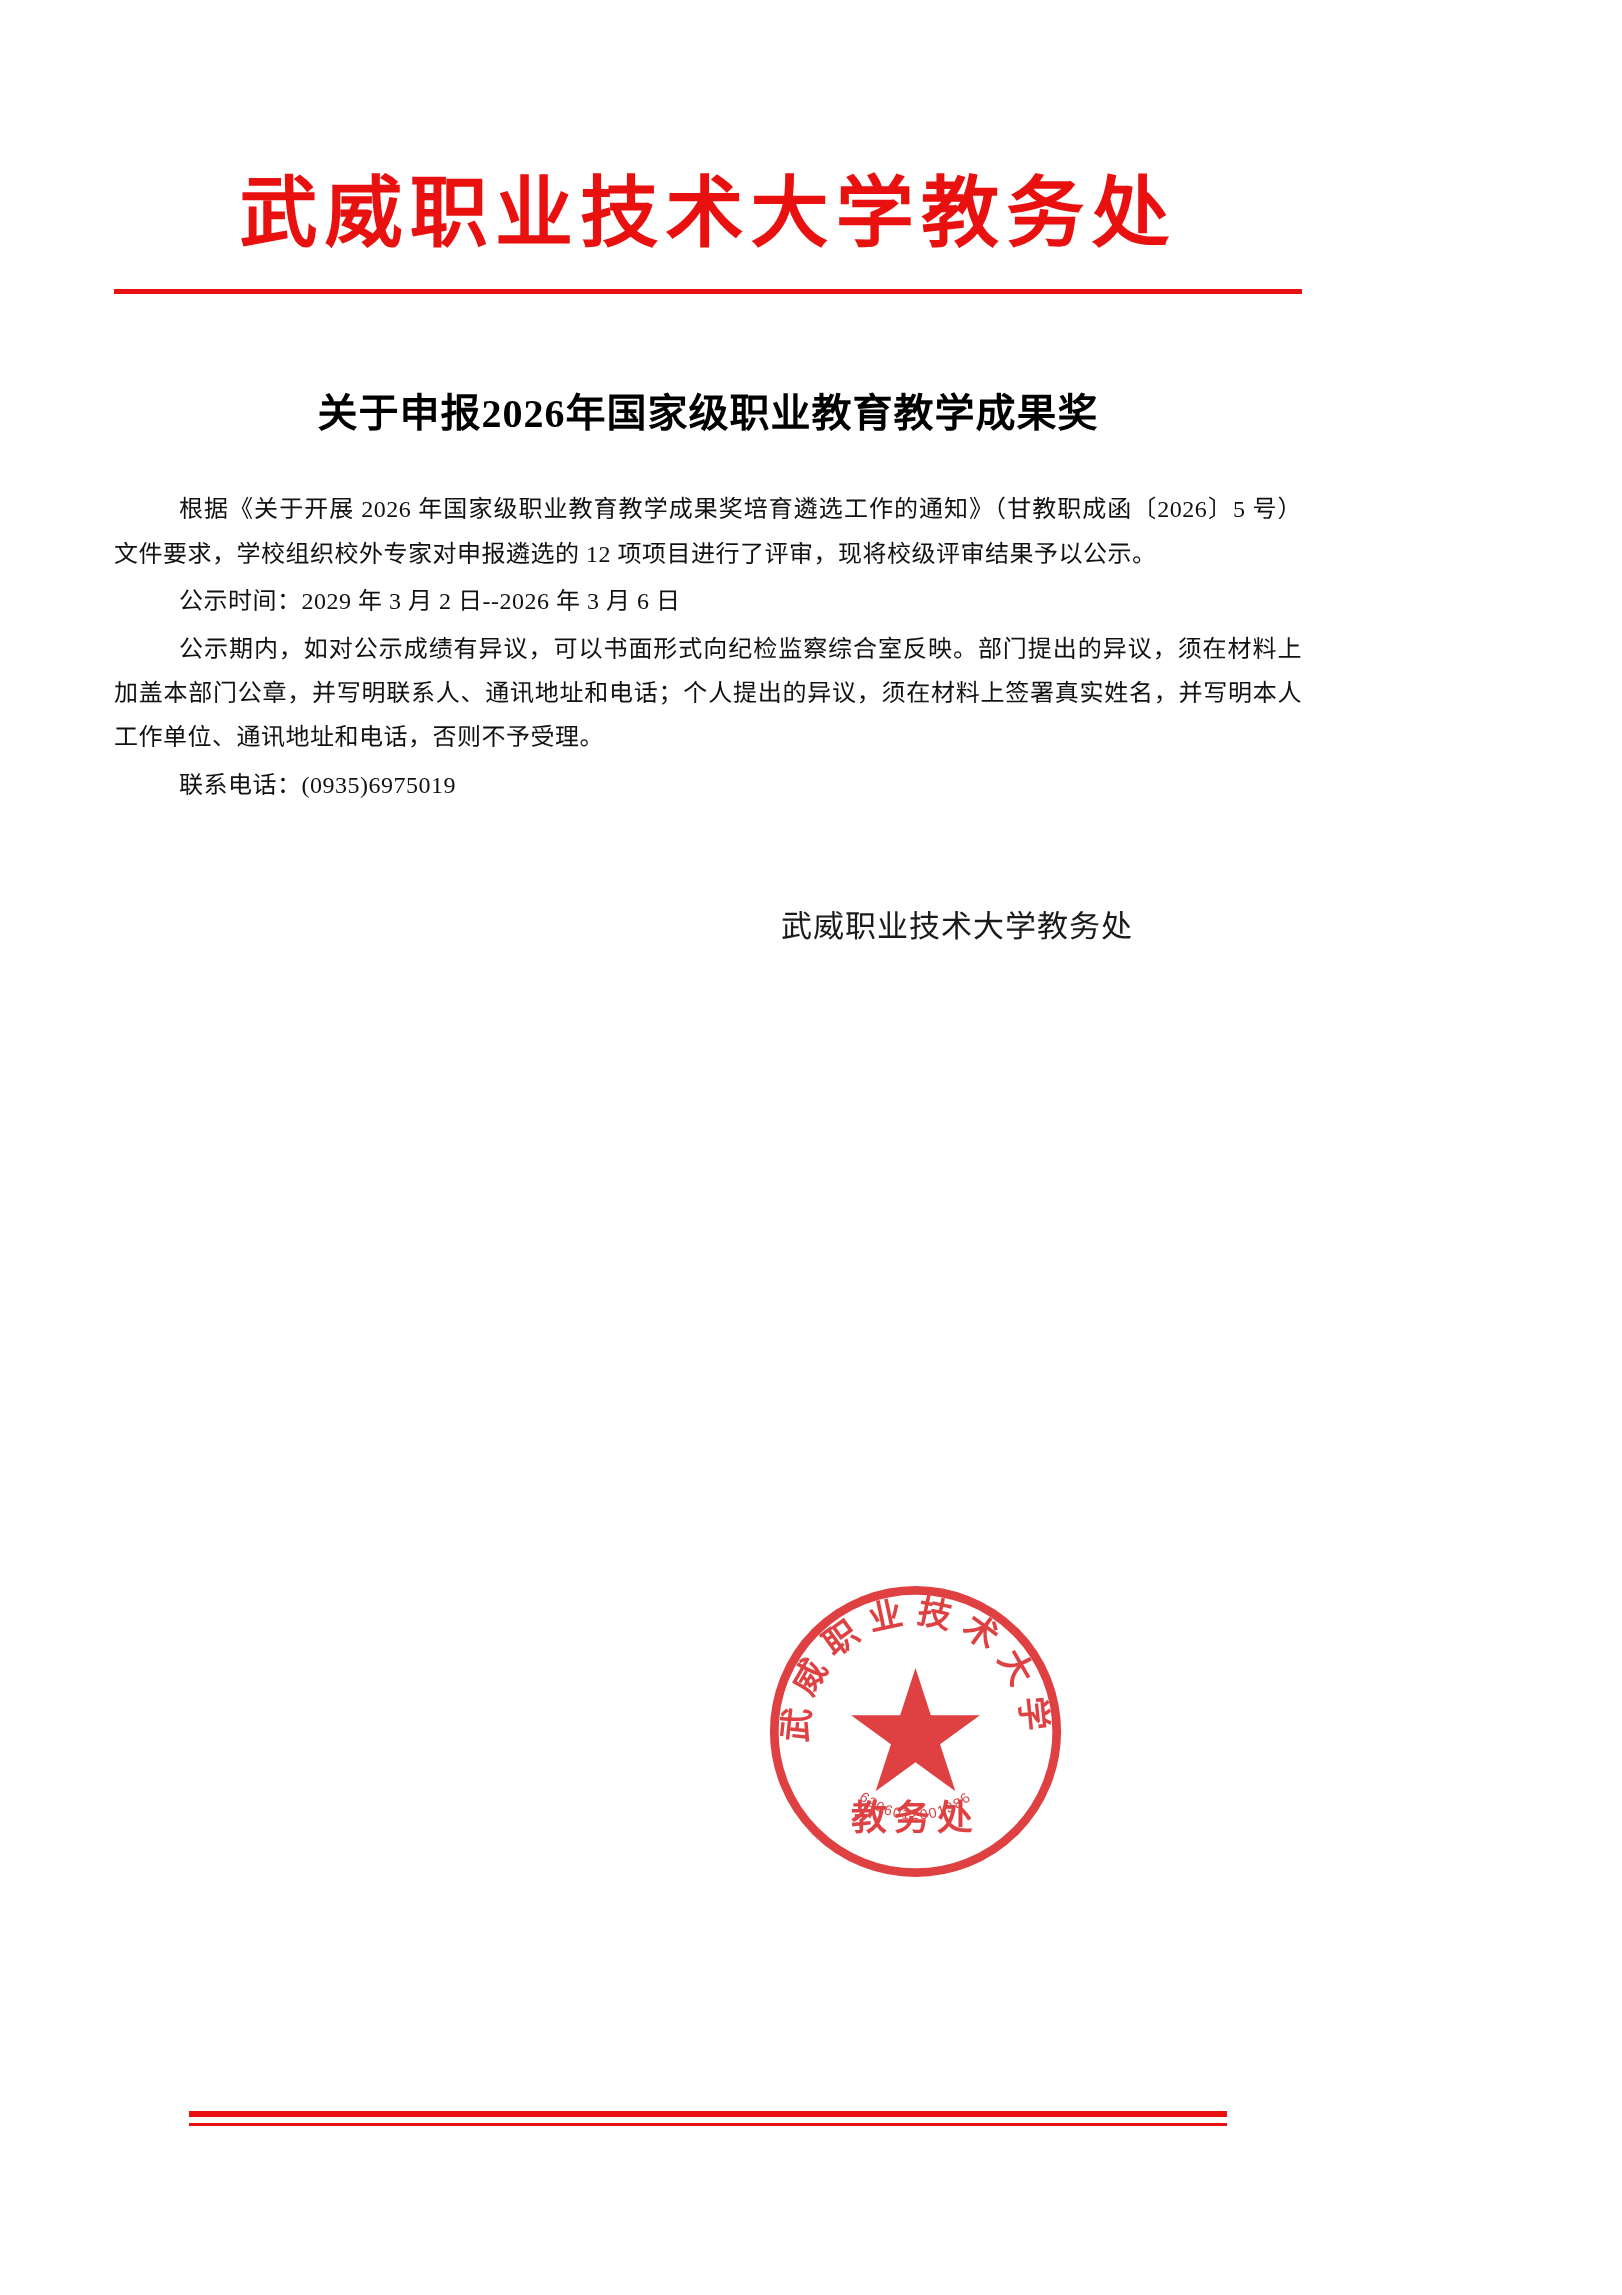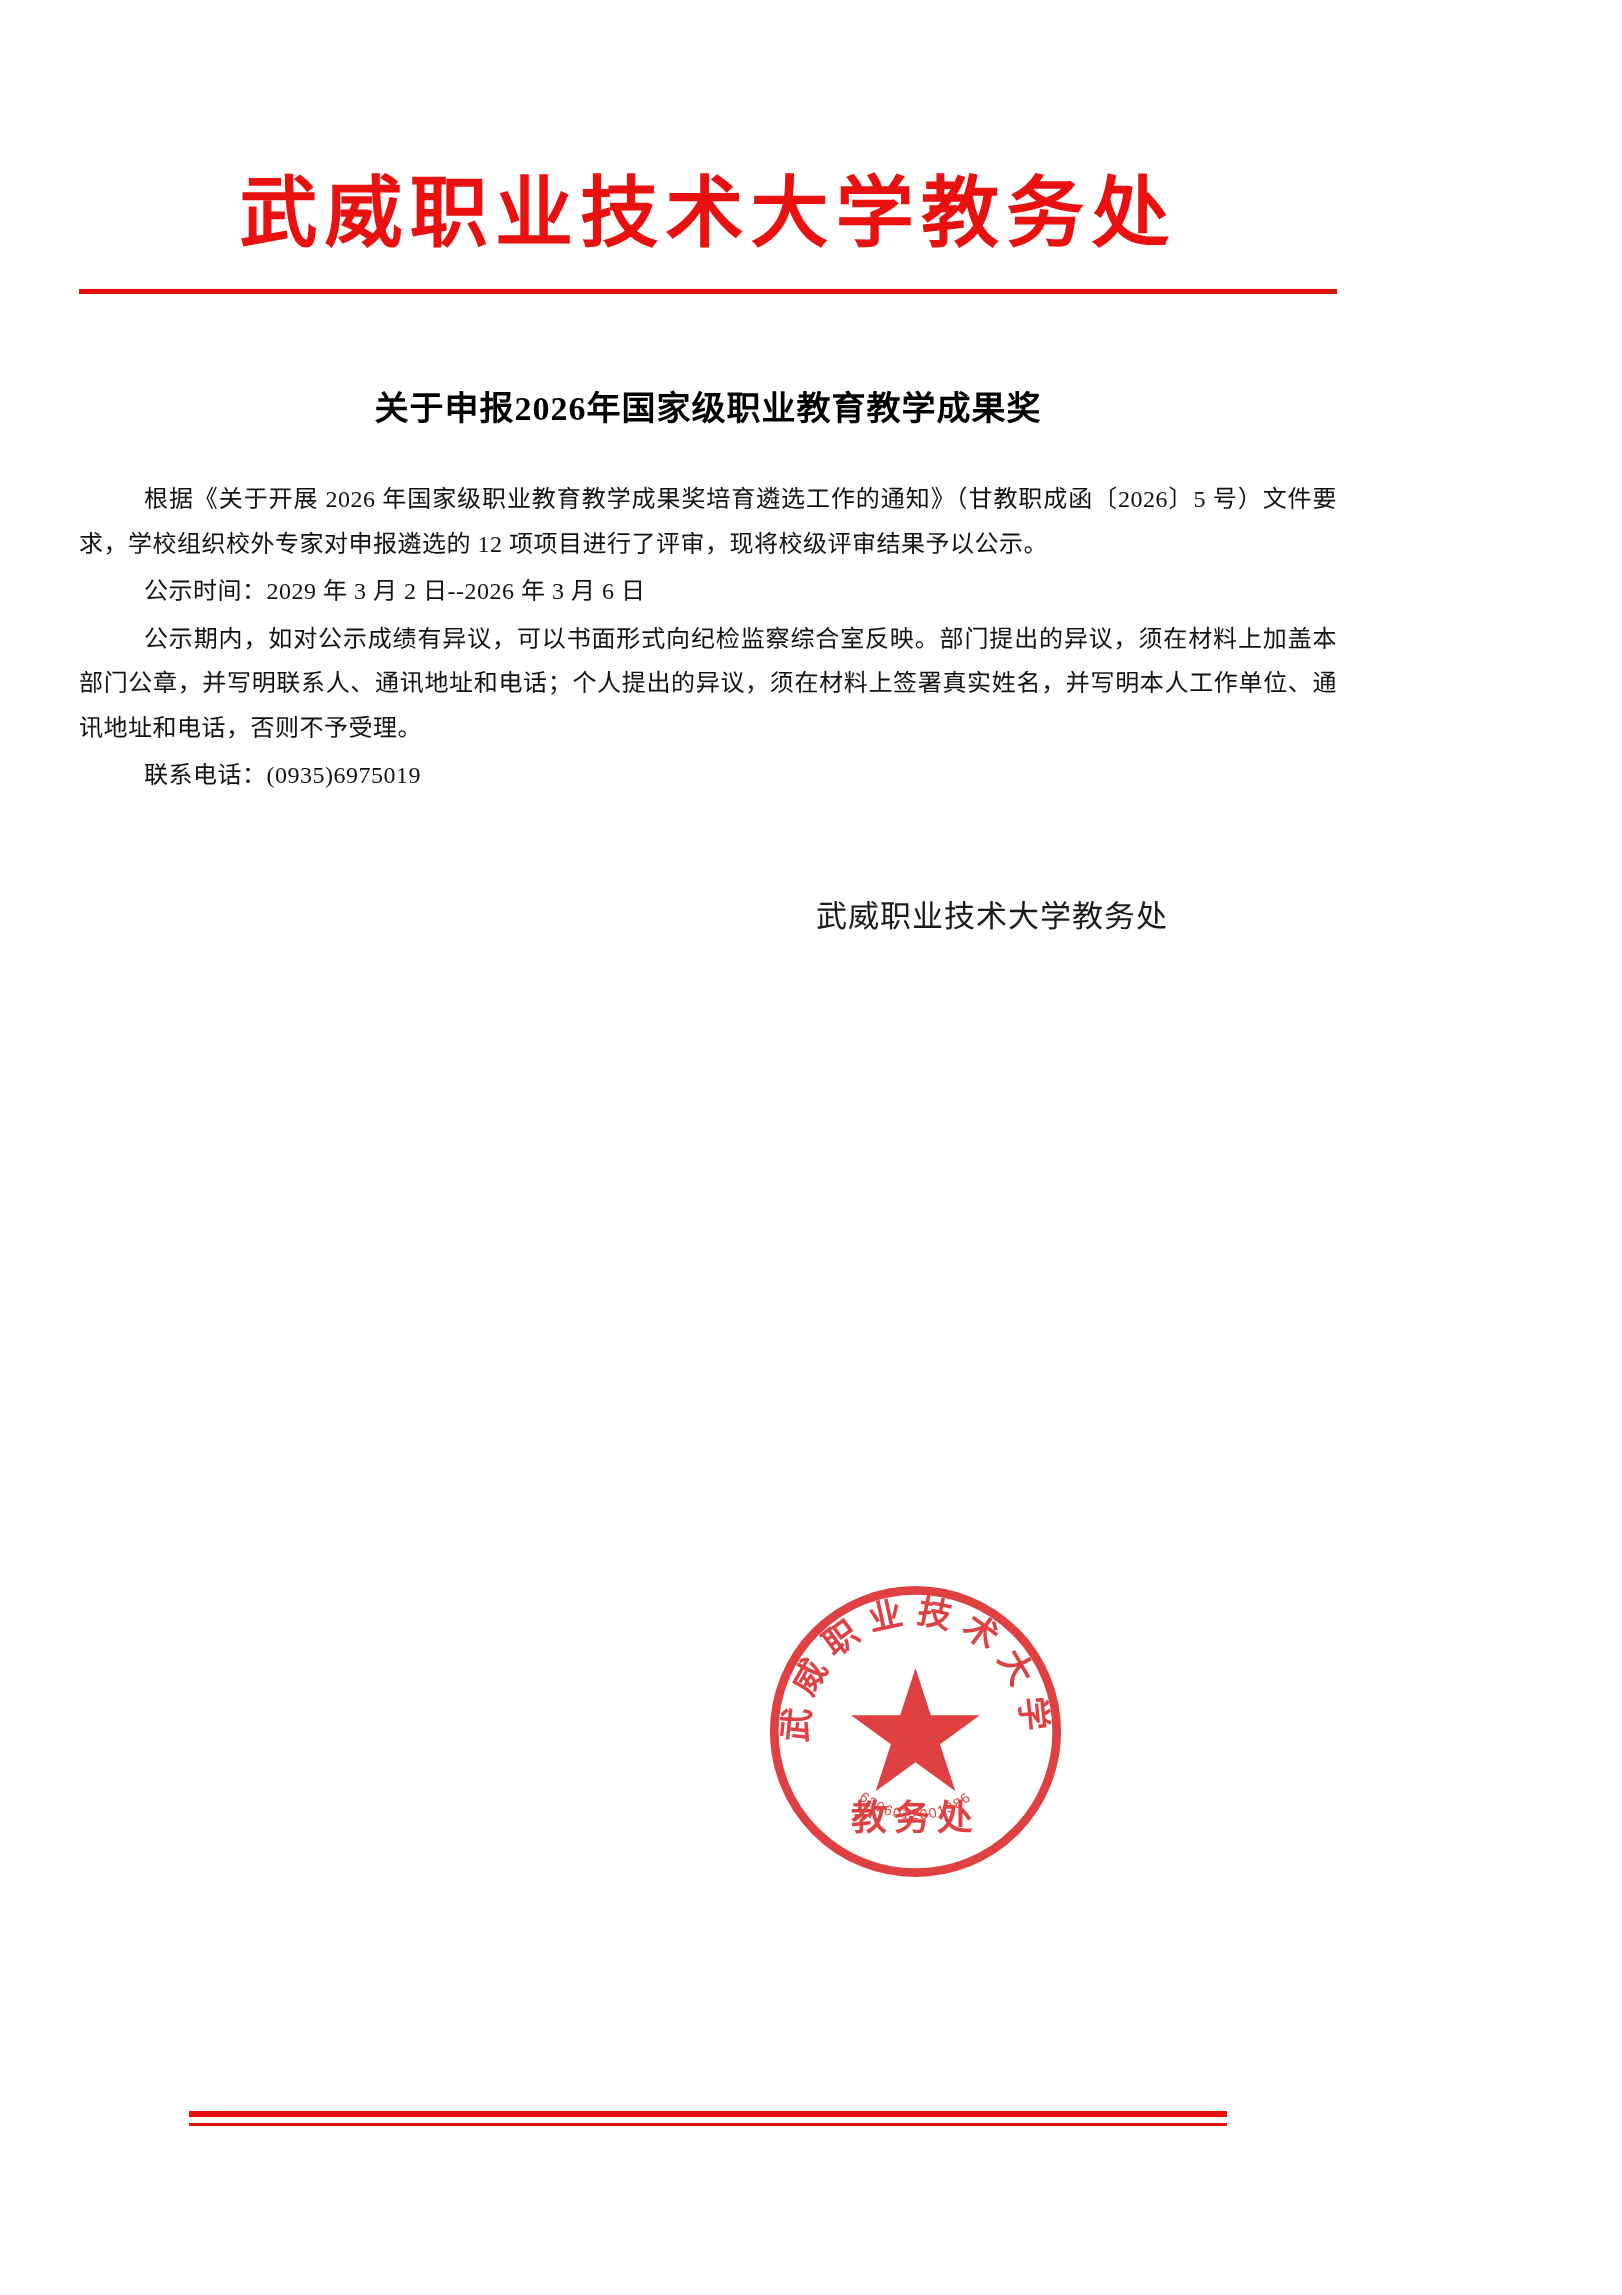--- a/index.html
+++ b/index.html
@@ -16,21 +16,21 @@
     overflow: hidden;
   }
 
   .page {
     position: absolute;
     left: 0;
     top: 0;
     width: 1416px;
     height: 2295px;
     box-sizing: border-box;
-    padding: 0 79px;
+    padding: 0 114px;
   }
 
   
   .letterhead {
     margin-top: 169px;
     text-align: center;
   }
   .letterhead-title {
     font-family: "Liberation Serif", "DejaVu Serif", serif;
     font-weight: 700;
@@ -46,21 +46,21 @@
     background: #e8110f;
     width: 100%;
   }
 
   
   .doc-title {
     margin-top: 87px;
     text-align: center;
     font-family: "Liberation Serif", "DejaVu Serif", serif;
     font-weight: 700;
-    font-size: 34px;
+    font-size: 40px;
     line-height: 1.65;
     letter-spacing: 1px;
     color: #000000;
   }
   .doc-title .line {
     display: block;
   }
 
   
   .body-copy {

